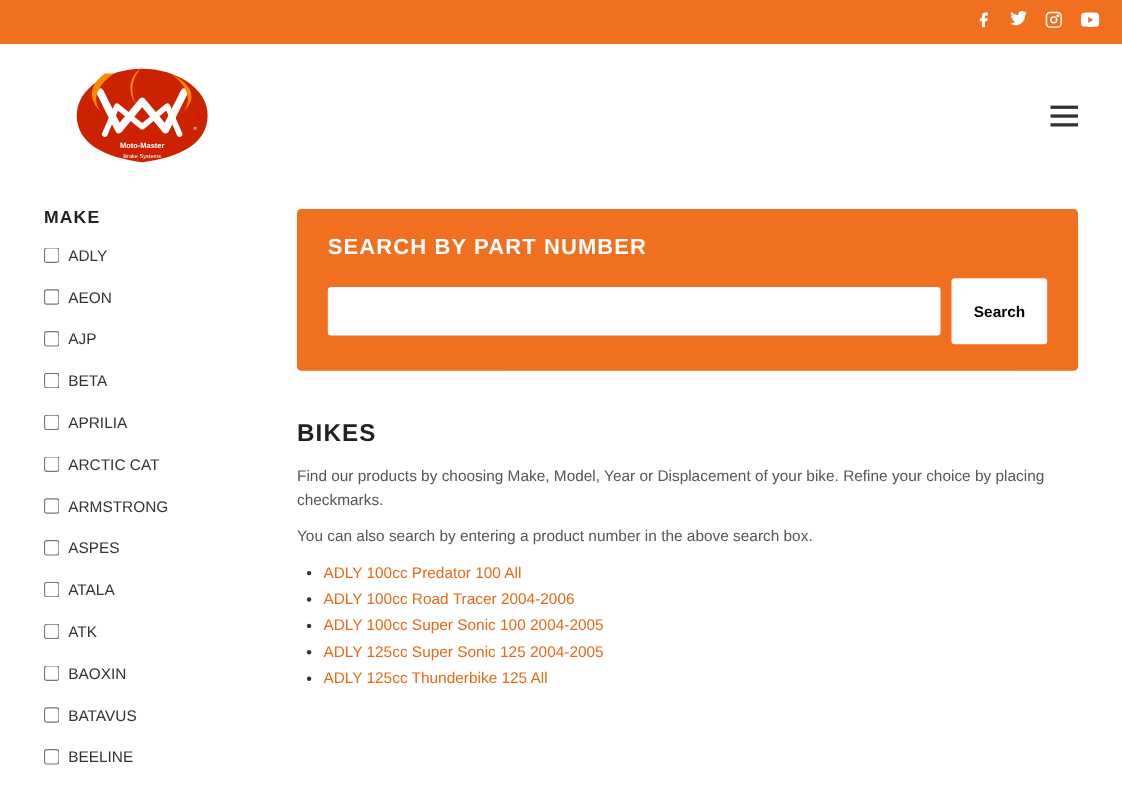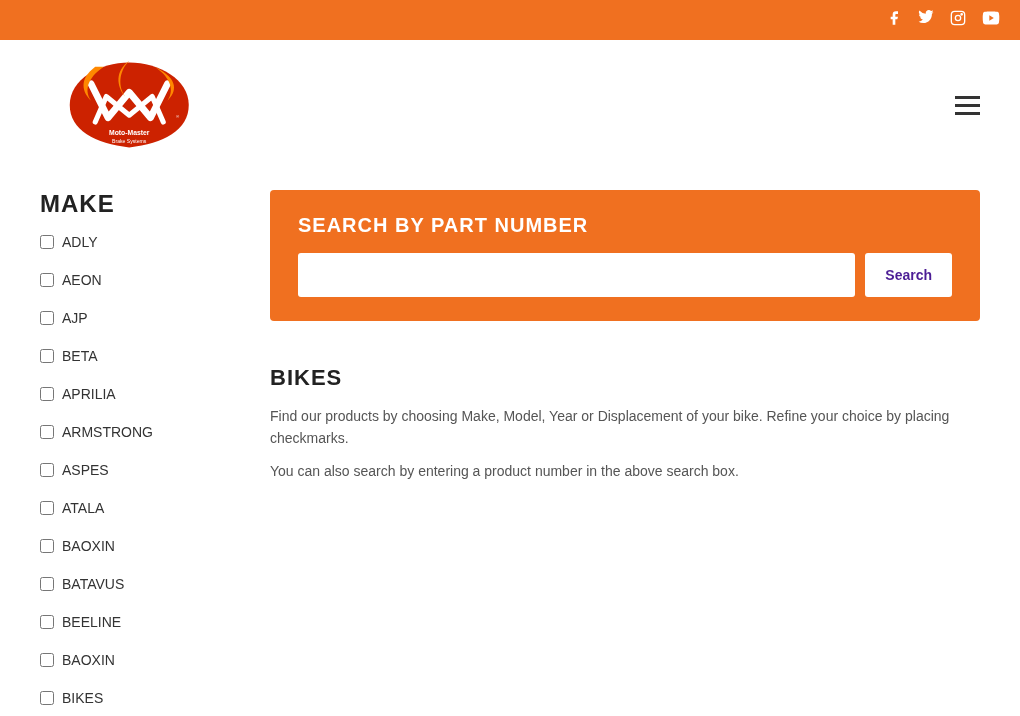--- a/index.html
+++ b/index.html
@@ -65,21 +65,21 @@
       max-width: 1020px;
       margin: 0 auto;
     }
 
     
     .sidebar {
       width: 200px;
       flex-shrink: 0;
     }
     .sidebar-title {
-      font-size: 24px;
+      font-size: 16px;
       font-weight: bold;
       color: #222;
       margin-bottom: 16px;
       letter-spacing: 1px;
     }
     .make-list {
       list-style: none;
       display: flex;
       flex-direction: column;
       gap: 22px;
@@ -130,24 +130,24 @@
       flex: 1;
       height: 44px;
       border: none;
       border-radius: 3px;
       padding: 0 12px;
       font-size: 14px;
       outline: none;
       background: #fff;
     }
     .search-btn {
-      height: 44px;
+      height: 60px;
       padding: 0 20px;
       background: #fff;
-      color: #4c1d95;
+      color: #000000;
       border: none;
       border-radius: 3px;
       font-size: 14px;
       font-weight: bold;
       cursor: pointer;
     }
 
     
     .bikes-title {
       font-size: 22px;
@@ -255,30 +255,38 @@
         </li>
         <li class="make-item">
           <input type="checkbox" id="make_alfer" style="">
           <label for="make_alfer">BETA</label>
         </li>
         <li class="make-item">
           <input type="checkbox" id="make_aprilia" style="">
           <label for="make_aprilia">APRILIA</label>
         </li>
         <li class="make-item">
+          <input type="checkbox" id="make_arctic_cat" style="">
+          <label for="make_arctic_cat">ARCTIC CAT</label>
+        </li>
+        <li class="make-item">
           <input type="checkbox" id="make_armstrong" style="">
           <label for="make_armstrong">ARMSTRONG</label>
         </li>
         <li class="make-item">
           <input type="checkbox" id="make_aspes" style="">
           <label for="make_aspes">ASPES</label>
         </li>
         <li class="make-item">
           <input type="checkbox" id="make_atala" style="">
           <label for="make_atala">ATALA</label>
+        </li>
+        <li class="make-item">
+          <input type="checkbox" id="make_atk" style="">
+          <label for="make_atk">ATK</label>
         </li>
         <li class="make-item">
           <input type="checkbox" id="make_baoxin" style="">
           <label for="make_baoxin">BAOXIN</label>
         </li>
         <li class="make-item">
           <input type="checkbox" id="make_batavus" style="">
           <label for="make_batavus">BATAVUS</label>
         </li>
         <li class="make-item">
@@ -303,16 +311,23 @@
       <div class="search-row">
         <input class="search-input" type="text" placeholder="" style="">
         <button class="search-btn">Search</button>
       </div>
     </div>
 
     <div class="bikes-section">
       <div class="bikes-title">BIKES</div>
       <p class="bikes-description">Find our products by choosing Make, Model, Year or Displacement of your bike. Refine your choice by placing checkmarks.</p>
       <p class="bikes-description">You can also search by entering a product number in the above search box.</p>
+      <ul class="bikes-list">
+      <li><a href="#">ADLY 100cc Predator 100 All</a></li>
+          <li><a href="#">ADLY 100cc Road Tracer 2004-2006</a></li>
+          <li><a href="#">ADLY 100cc Super Sonic 100 2004-2005</a></li>
+          <li><a href="#">ADLY 125cc Super Sonic 125 2004-2005</a></li>
+          <li><a href="#">ADLY 125cc Thunderbike 125 All</a></li>
+        </ul>
     </div>
 
   </div>
 </div>
 
 </body></html>

